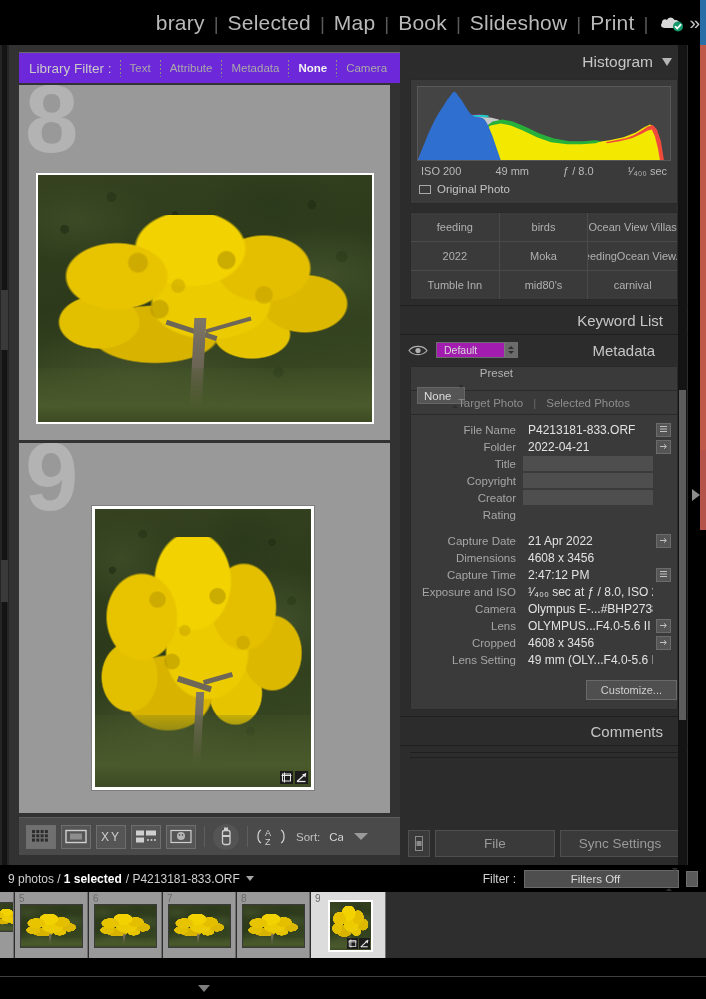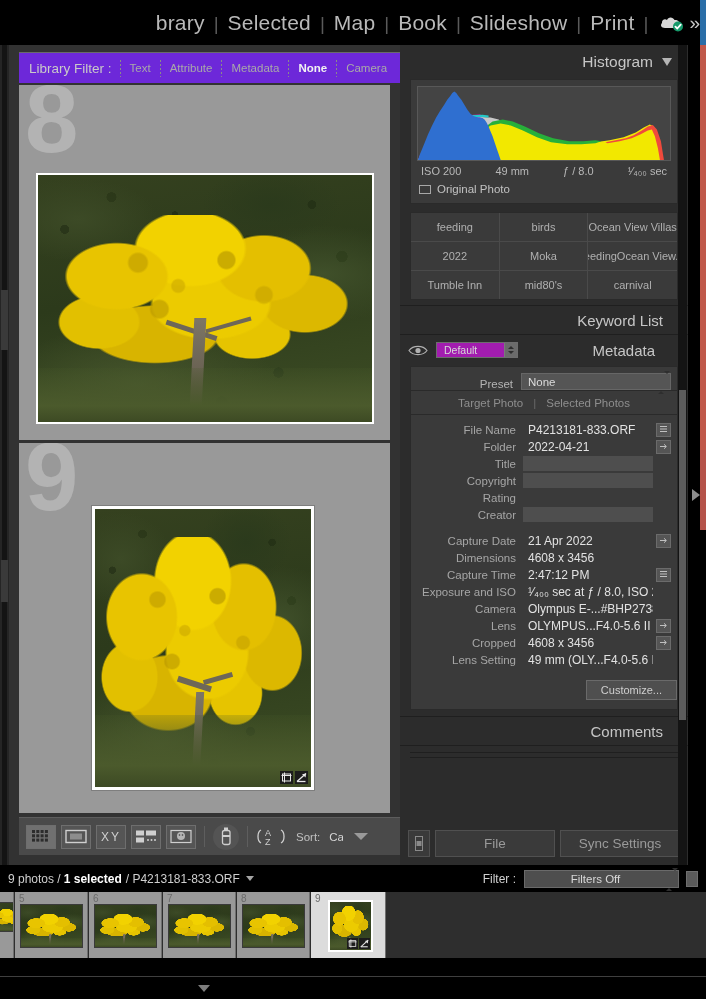--- a/index.html
+++ b/index.html
@@ -223,22 +223,23 @@
   .sel-box .txt { color:#d8d8d8; font-size:10.5px; padding-left:7px; flex:1; }
   .sel-box .stepper {
     width:13px; height:100%; background:#6b6b6b; border-left:1px solid #7a7a7a;
     display:flex; flex-direction:column; align-items:center; justify-content:center; gap:2px;
   }
   .st-up { width:0;height:0;border-left:3px solid transparent;border-right:3px solid transparent;border-bottom:3.5px solid #2e2e2e;}
   .st-dn { width:0;height:0;border-left:3px solid transparent;border-right:3px solid transparent;border-top:3.5px solid #2e2e2e;}
 
   .meta-panel { margin:3px 10px 0; background:#3a3a3a; border:1px solid #2a2a2a; }
   .preset-row {
-    display:flex; align-items:flex-end; height:24px; padding:0 6px; gap:8px;
+    display:flex; align-items:flex-start; height:24px; padding:0 6px; gap:8px;
     border-bottom:1px solid #2a2a2a;
+    flex-direction:column;
   }
   .preset-row .lbl { color:#b4b4b4; font-size:11.5px; width:96px; text-align:right; }
   .preset-field {
     flex:1; height:17px; background:#555; border:1px solid #666;
     display:flex; align-items:center;
   }
   .preset-field .v { color:#dcdcdc; font-size:11.5px; padding-left:6px; flex:1; }
 
   .tgt-row {
     display:flex; align-items:center; justify-content:center; gap:10px;
@@ -630,27 +631,27 @@
             <span class="k">Title</span>
             <span class="v empty"></span>
             <span class="act blank"></span>
           </div>
           <div class="mrow">
             <span class="k">Copyright</span>
             <span class="v empty"></span>
             <span class="act blank"></span>
           </div>
           <div class="mrow">
+            <span class="k">Creator</span>
+            <span class="v empty"></span>
+            <span class="act blank"></span>
+          </div>
+          <div class="mrow">
             <span class="k">Rating</span>
             <span class="v"></span>
-            <span class="act blank"></span>
-          </div>
-          <div class="mrow">
-            <span class="k">Creator</span>
-            <span class="v empty"></span>
             <span class="act blank"></span>
           </div>
           <div style="height:9px"></div>
           <div class="mrow">
             <span class="k">Capture Date</span>
             <span class="v">21 Apr 2022</span>
             <span class="act">
               <svg width="9" height="9" viewBox="0 0 9 9">
                   <path d="M1 4.5H7M5 2.3L7.4 4.5L5 6.7" stroke="#c0c0c0" stroke-width="1" fill="none"></path>
                 </svg>

